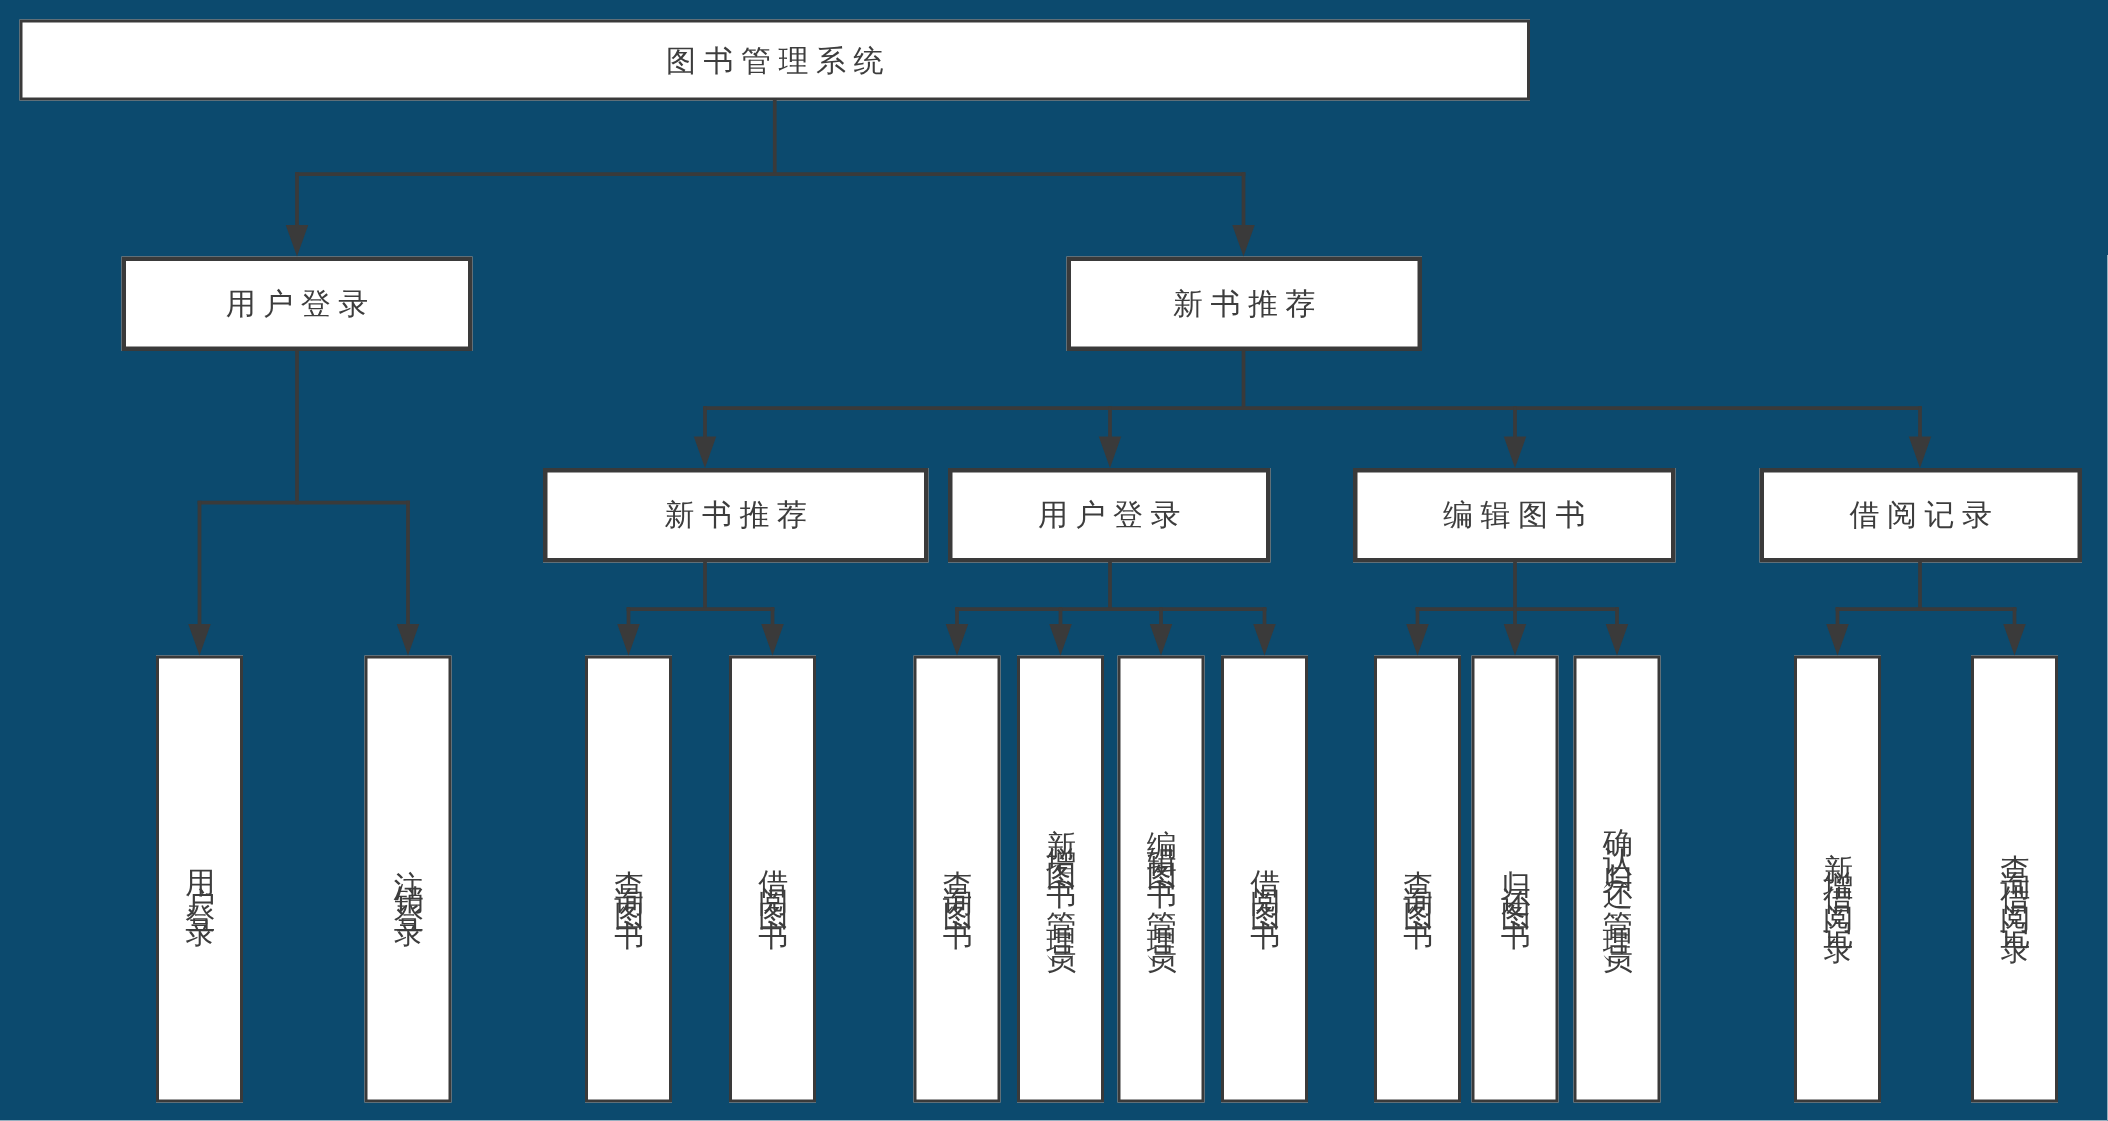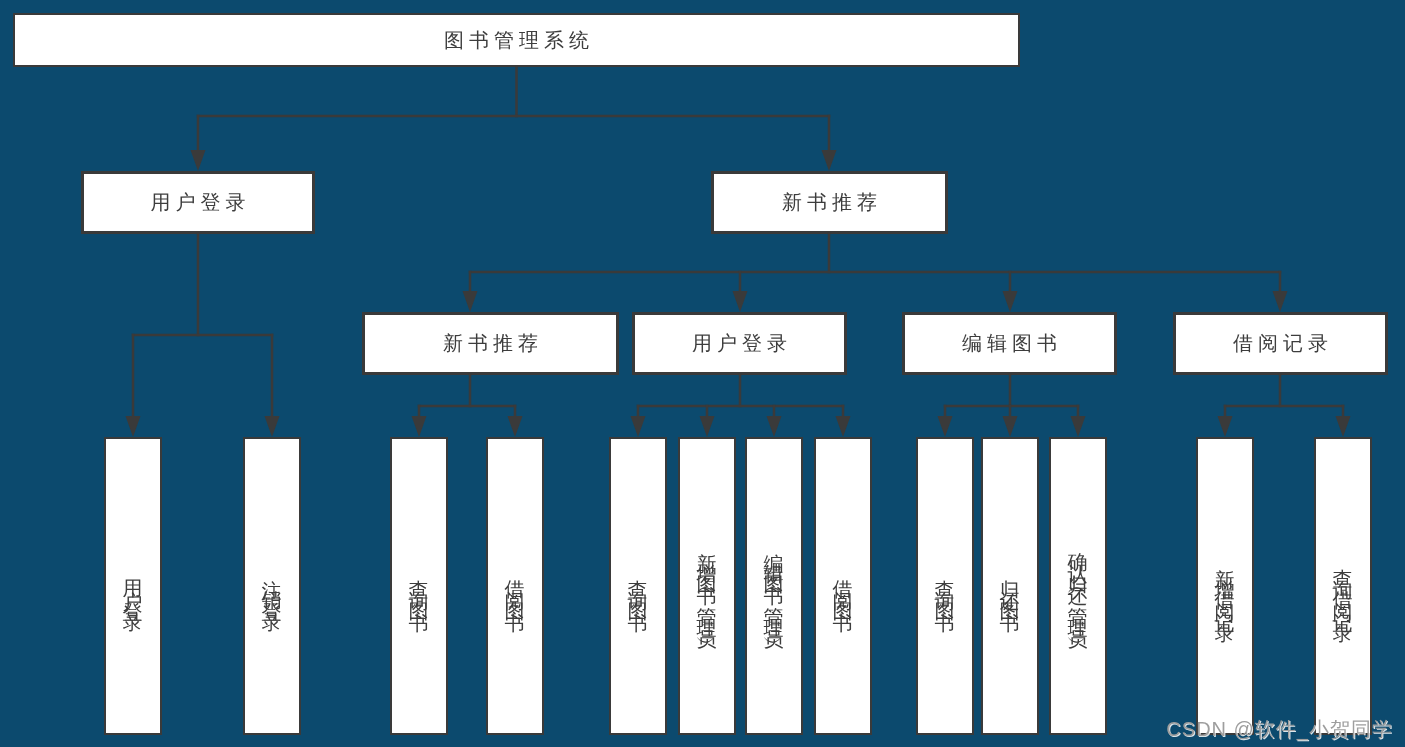--- a/index.html
+++ b/index.html
@@ -157,14 +157,13 @@
       <polygon points="1002.5,416 1017.5,416 1010,437" fill="#3a3a3a"></polygon>
       <line x1="1078" y1="406" x2="1078" y2="420" stroke="#3a3a3a" stroke-width="2.5" stroke-linecap="square"></line>
       <polygon points="1070.5,416 1085.5,416 1078,437" fill="#3a3a3a"></polygon>
       <line x1="1280" y1="375" x2="1280" y2="406" stroke="#3a3a3a" stroke-width="2.5" stroke-linecap="square"></line>
       <line x1="1225" y1="406" x2="1343" y2="406" stroke="#3a3a3a" stroke-width="2.5" stroke-linecap="square"></line>
       <line x1="1225" y1="406" x2="1225" y2="420" stroke="#3a3a3a" stroke-width="2.5" stroke-linecap="square"></line>
       <polygon points="1217.5,416 1232.5,416 1225,437" fill="#3a3a3a"></polygon>
       <line x1="1343" y1="406" x2="1343" y2="420" stroke="#3a3a3a" stroke-width="2.5" stroke-linecap="square"></line>
       <polygon points="1335.5,416 1350.5,416 1343,437" fill="#3a3a3a"></polygon>
     </svg>
-  <div class="watermark">CSDN @软件_小贺同学</div>
 </div>
 
 </body></html>

